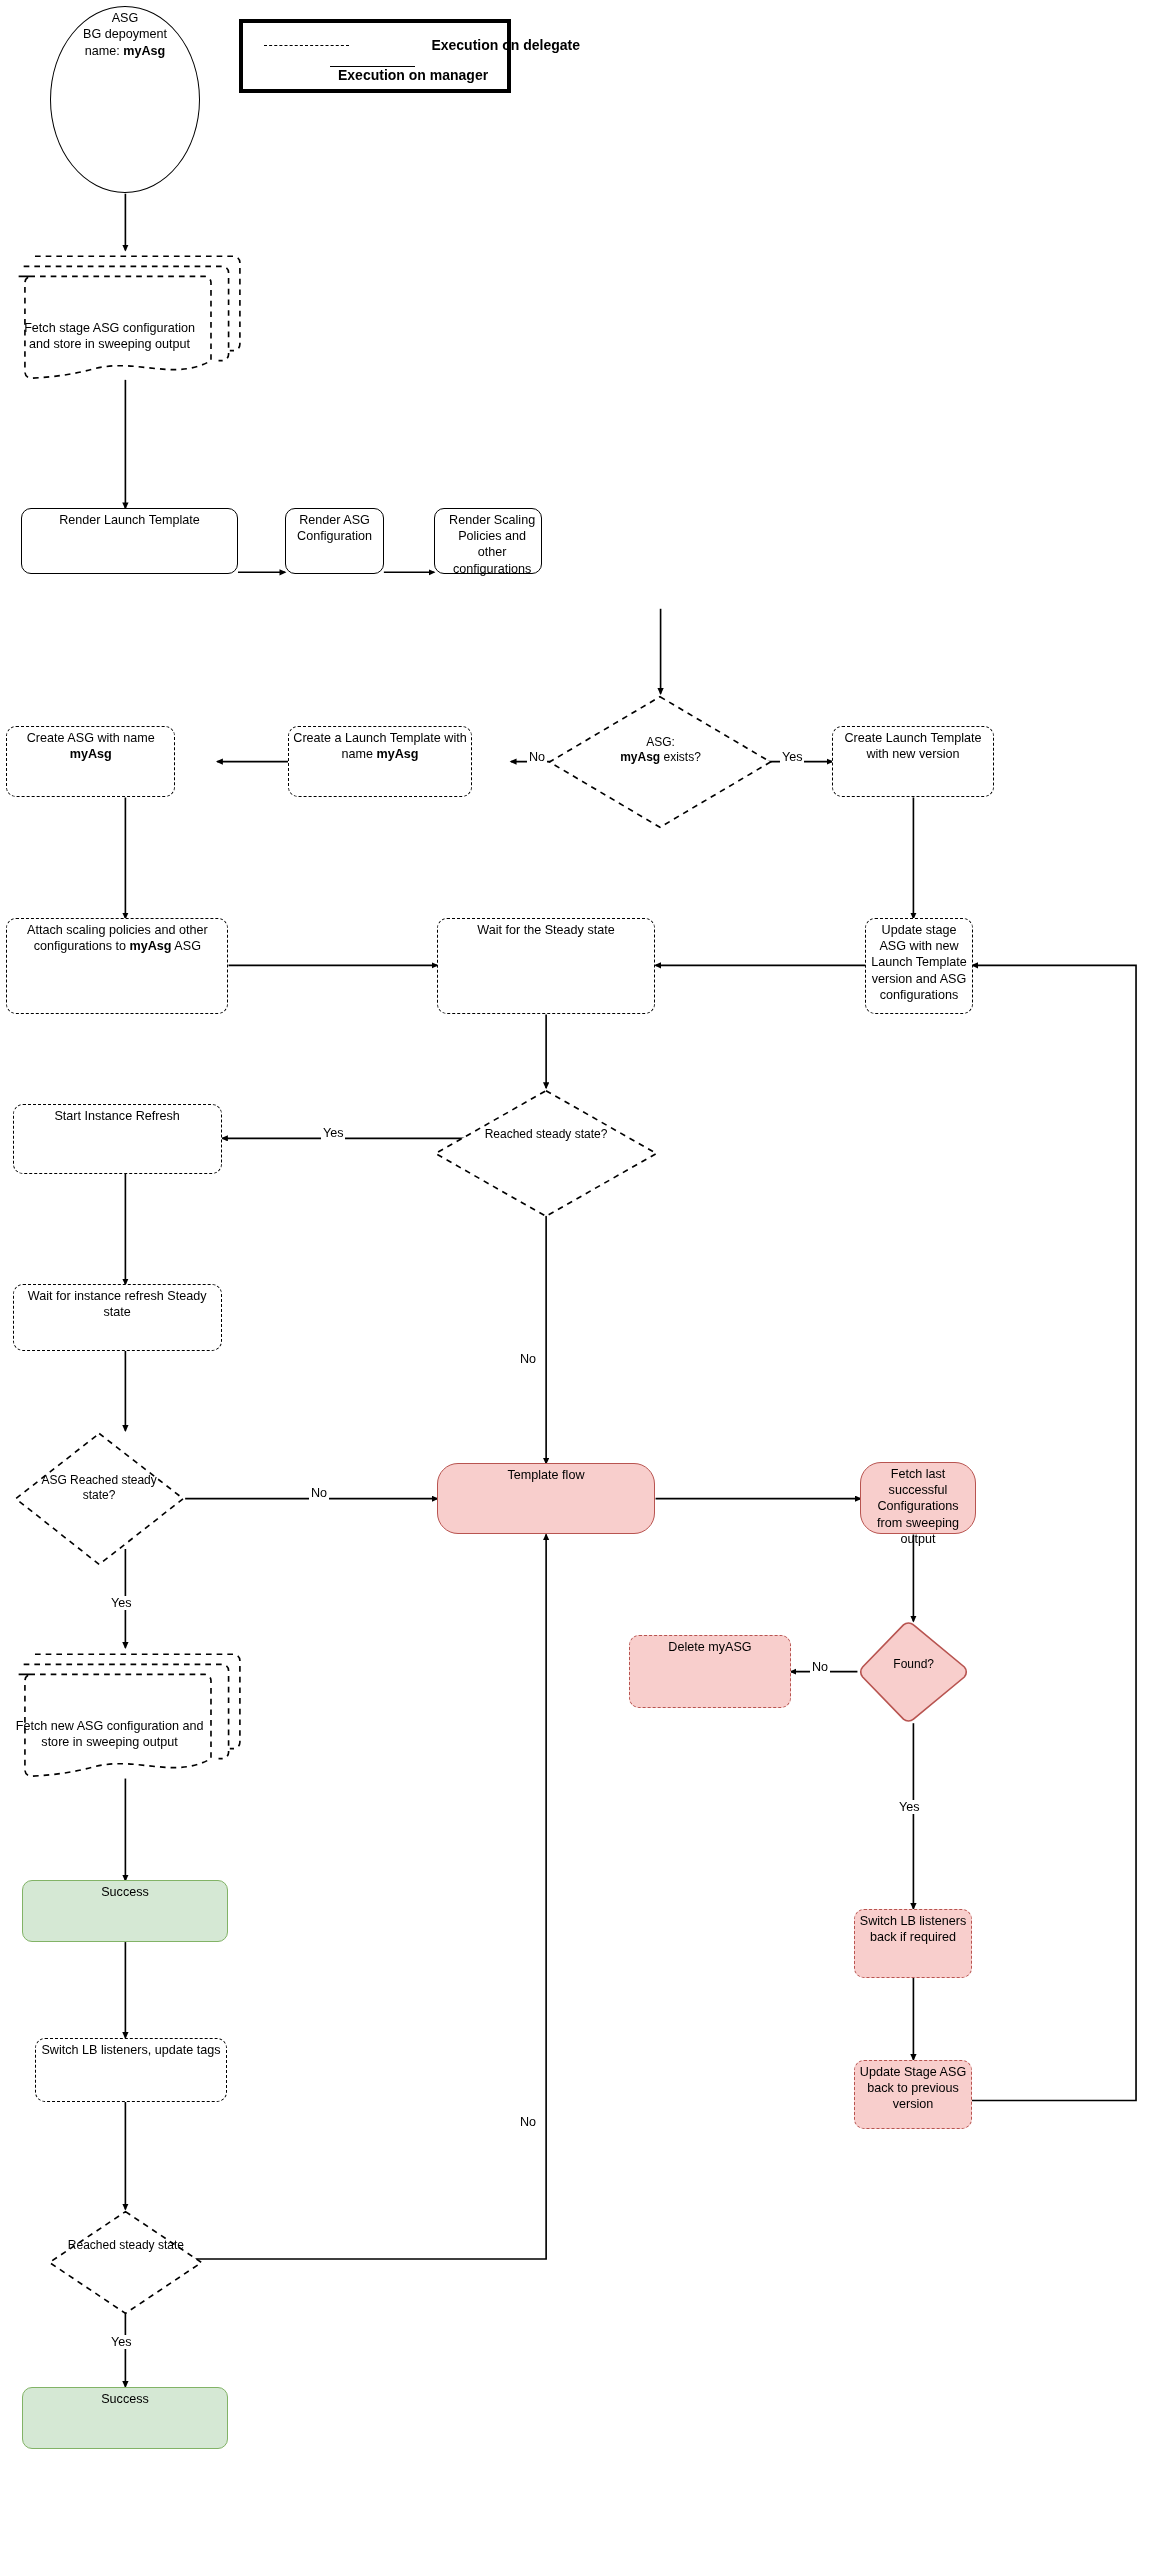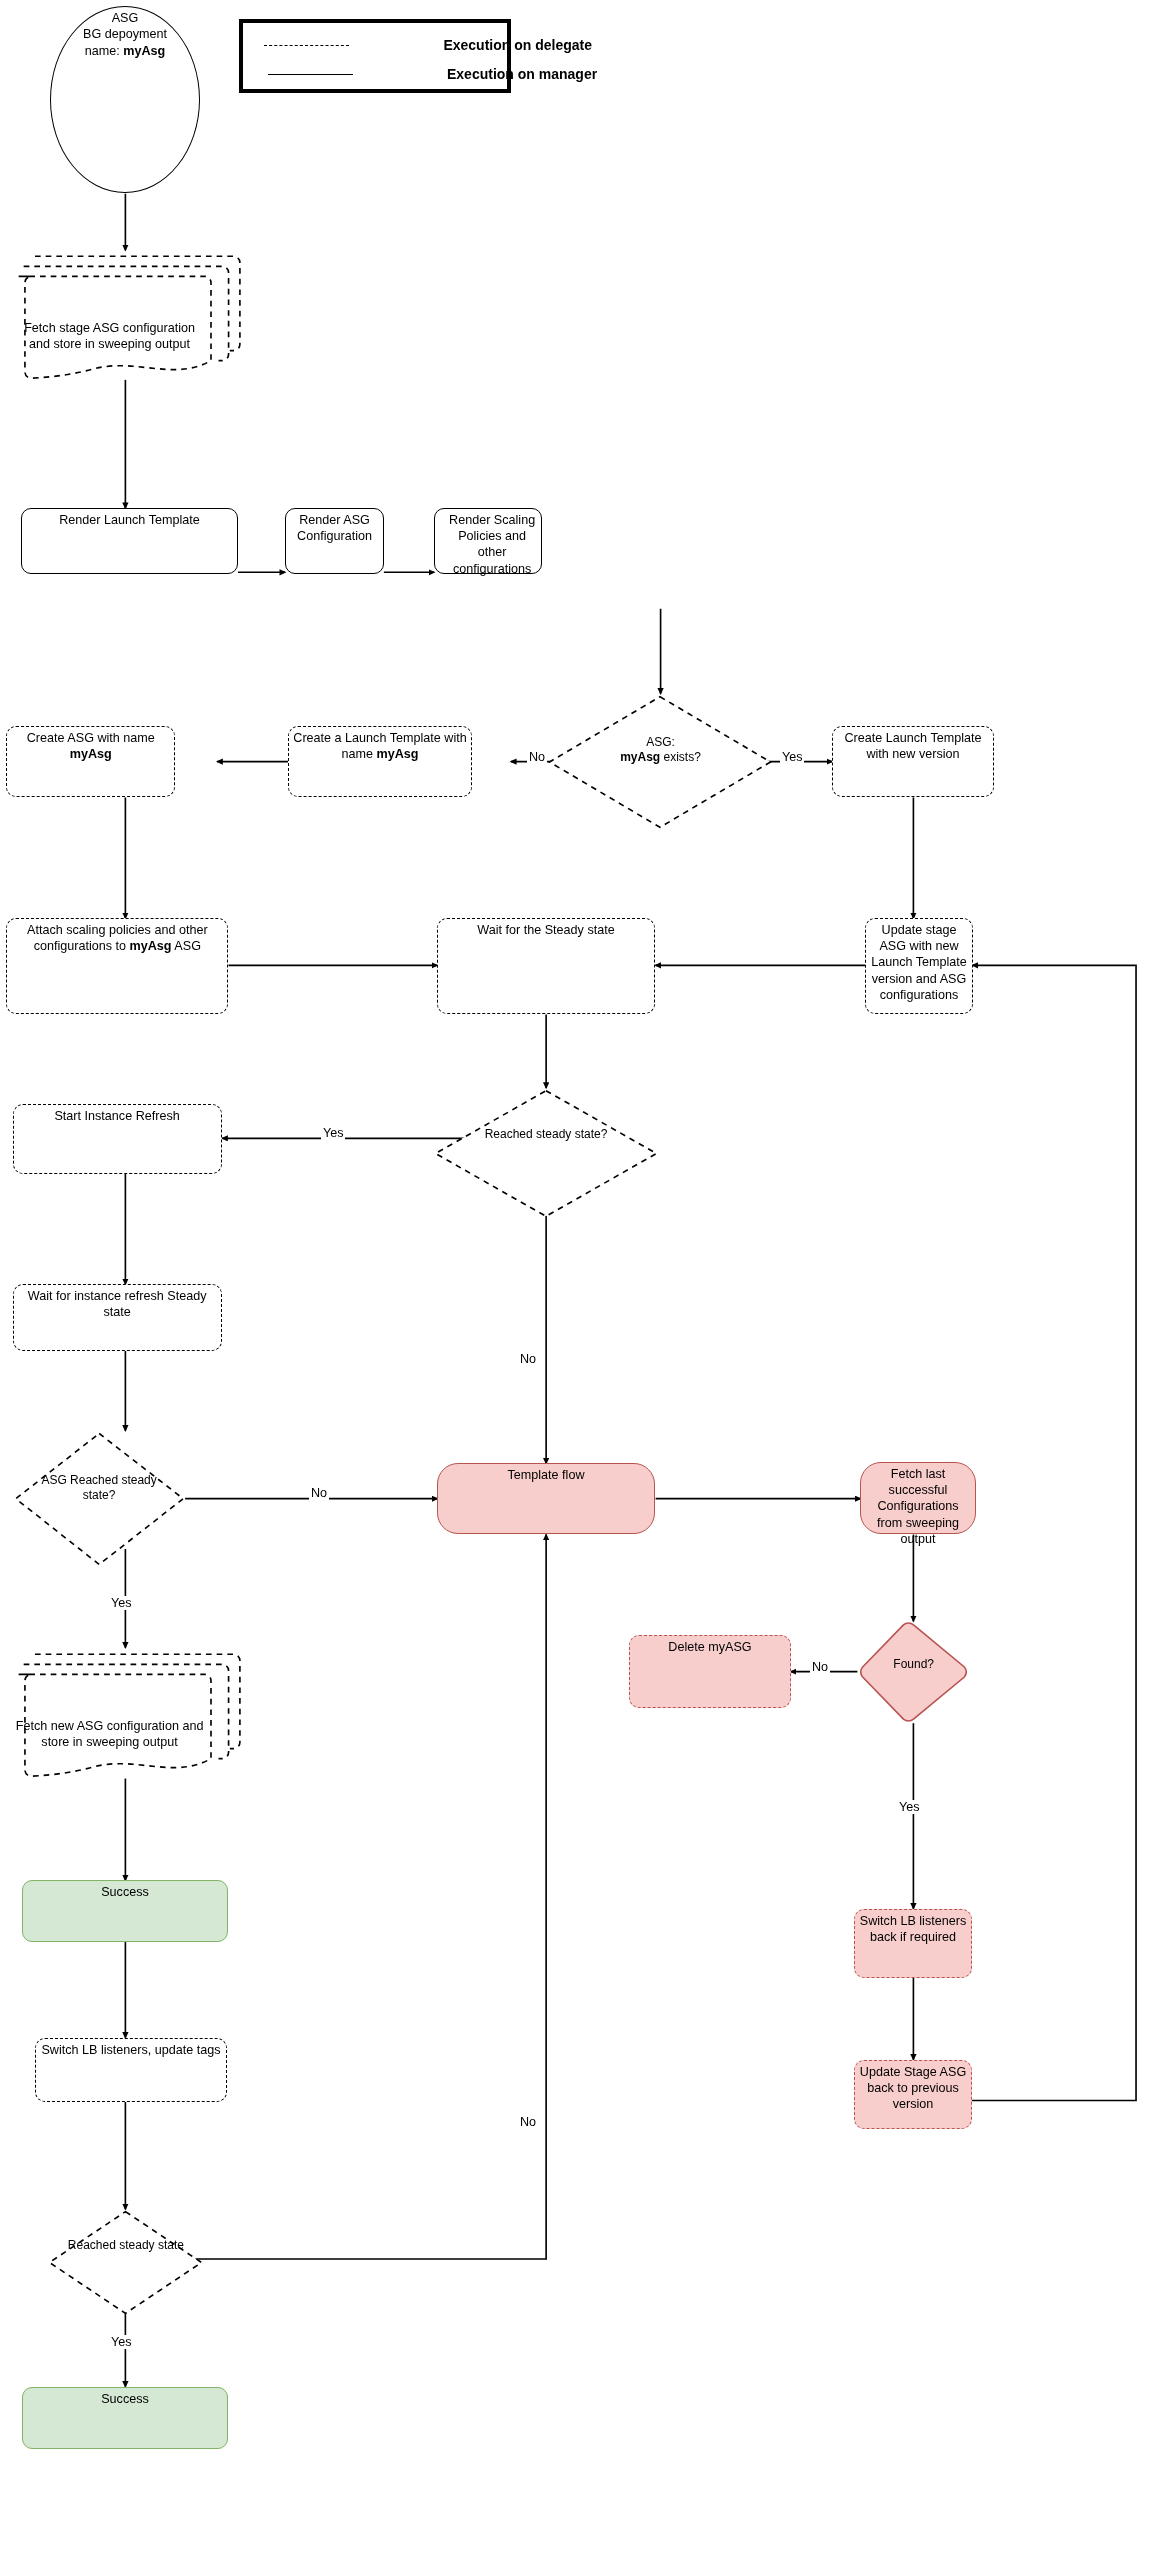--- a/index.html
+++ b/index.html
@@ -72,21 +72,20 @@
   .legend{
     position:absolute;
     border:4.4px solid #000;
     background:#fff;
     box-sizing:border-box;
   }
   .legend-row{
     position:absolute;
     display:flex;
     align-items:center;
-    gap:12px;
   }
   .legend-line{
     width:85px;height:0;
   }
   .legend-line.dashed{border-top:1.9px dashed #000;}
   .legend-line.solid{border-top:1.9px solid #000;}
   .legend-label{
     margin-left:82px;
     font-weight:bold;
     font-size:14px;
@@ -188,21 +187,21 @@
 
       <path d="M1536,3340 L1806,3340 L1806,1535 L1546,1535" marker-end="url(#arrow)"></path>
     </g>
   </svg>
 
   <div class="legend" style="left:239px;top:19px;width:272px;height:74px;">
     <div class="legend-row" style="left:21.4px;top:14px;">
       <span class="legend-line dashed"></span>
       <span class="legend-label">Execution on delegate</span>
     </div>
-    <div class="legend-row" style="left:25px;top:43px;">
+    <div class="legend-row" style="left:13px;top:43px;flex-direction:column;">
       <span class="legend-line solid"></span>
       <span class="legend-label">Execution on manager</span>
     </div>
   </div>
 
   <div class="node ellipse" style="left:50px;top:6.3px;width:150px;height:187px;">
     <div>
       <div>ASG</div>
       <div>BG depoyment</div>
       <div><span>name: </span><span class="b">myAsg</span></div>

